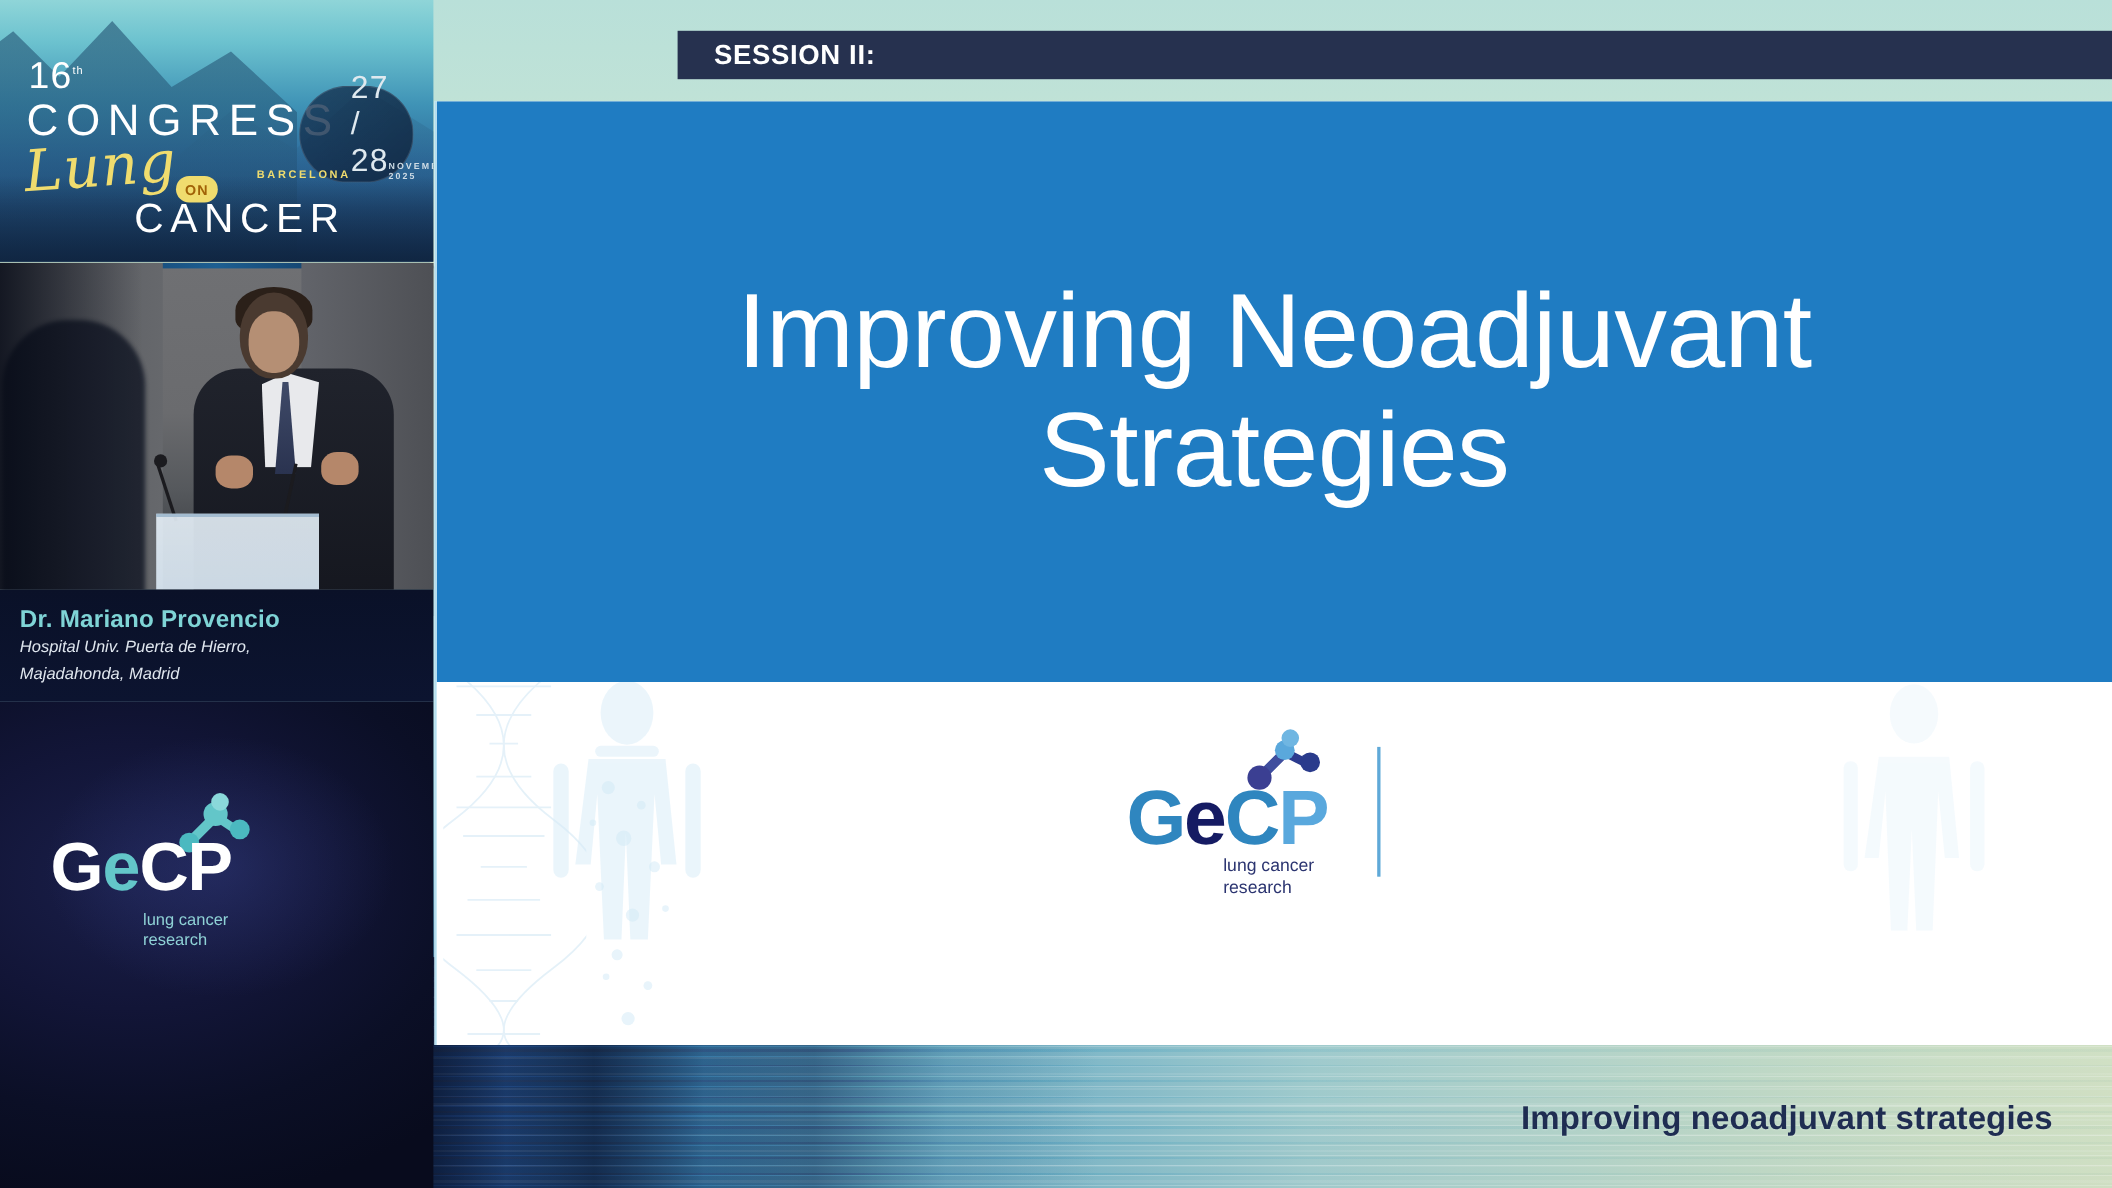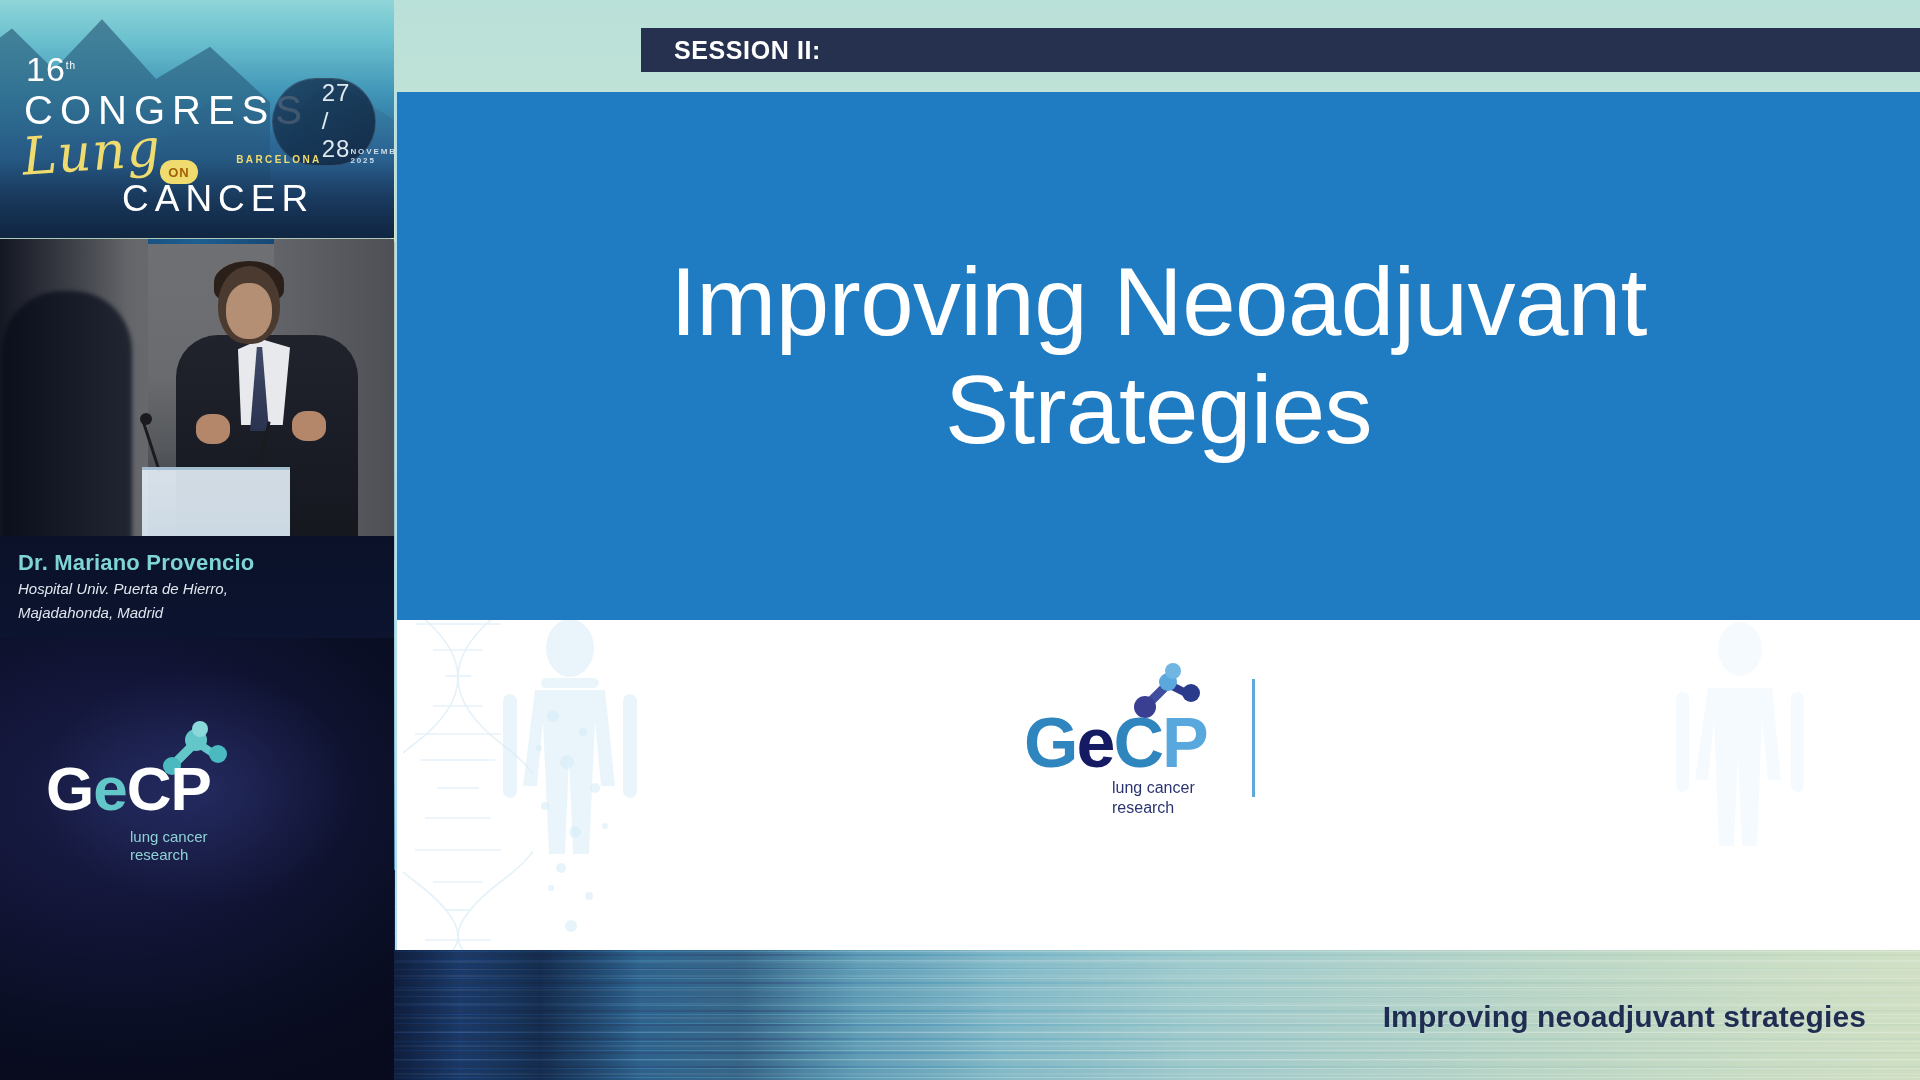--- a/index.html
+++ b/index.html
@@ -65,21 +65,21 @@
         rgba(6,12,30,.85) 0%, rgba(6,12,30,.80) 9%,
         rgba(12,24,52,.40) 14%, rgba(8,16,38,.75) 22%,
         rgba(20,44,82,.30) 30%, rgba(8,18,42,.72) 38%,
         rgba(24,52,92,.26) 46%, rgba(10,22,48,.60) 54%,
         rgba(40,84,122,.18) 64%, rgba(18,40,74,.34) 74%,
         rgba(60,110,140,.10) 86%, rgba(0,0,0,0) 100%);
   }
 
   
   .session-banner {
-    position: absolute; left: 641px; top: 28px; right: 0; height: 44px;
+    position: absolute; left: 616px; top: 28px; right: 0; height: 44px;
     background: #26314f;
     display: flex; align-items: center;
     padding-left: 33px;
     letter-spacing: .6px;
   }
   .session-banner .lbl {
     font-size: 25px; font-weight: 700; color: #ffffff; white-space: nowrap;
   }
   .session-banner .val {
     font-size: 25px; font-weight: 700; color: #a9c6de; white-space: nowrap;
@@ -141,21 +141,21 @@
     font-size: 37px; font-weight: 400; color: #ffffff; letter-spacing: 6px;
   }
   .c-datebox {
     position: absolute; right: 18px; top: 78px;
     width: 104px; height: 88px; border-radius: 44px;
     background: linear-gradient(135deg, rgba(22,52,84,.78), rgba(16,38,64,.88));
     border: 1px solid rgba(255,255,255,.12);
     display: flex; align-items: flex-end; justify-content: center;
   }
   .c-city { font-size: 10px; color: #f0dc6e; letter-spacing: 2.4px; font-weight: 700; }
-  .c-days { font-size: 24px; color: #dfe9ef; letter-spacing: 1px; margin: 2px 0; font-weight: 400; }
+  .c-days { font-size: 29px; color: #dfe9ef; letter-spacing: 1px; margin: 2px 0; font-weight: 400; }
   .c-month { font-size: 8px; color: #cfdde6; letter-spacing: 1.9px; font-weight: 700; }
 
   
   .speaker-video {
     position: absolute; left: 0; top: 239px; width: 394px; height: 297px;
     overflow: hidden;
     background: linear-gradient(to bottom, #6f7073 0%, #6a6b6e 46%, #55585c 70%, #2e3136 100%);
   }
   .sv-wallL { position:absolute; left:0; top:0; width:148px; height:100%;
               background: linear-gradient(to right, #55575c, #66686c); }

